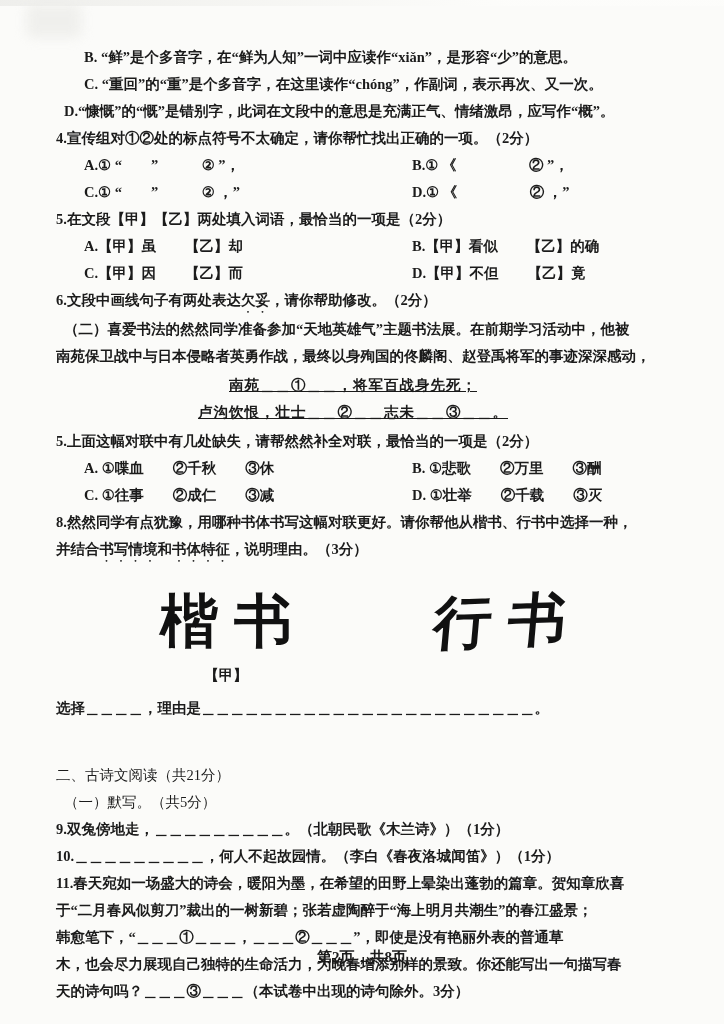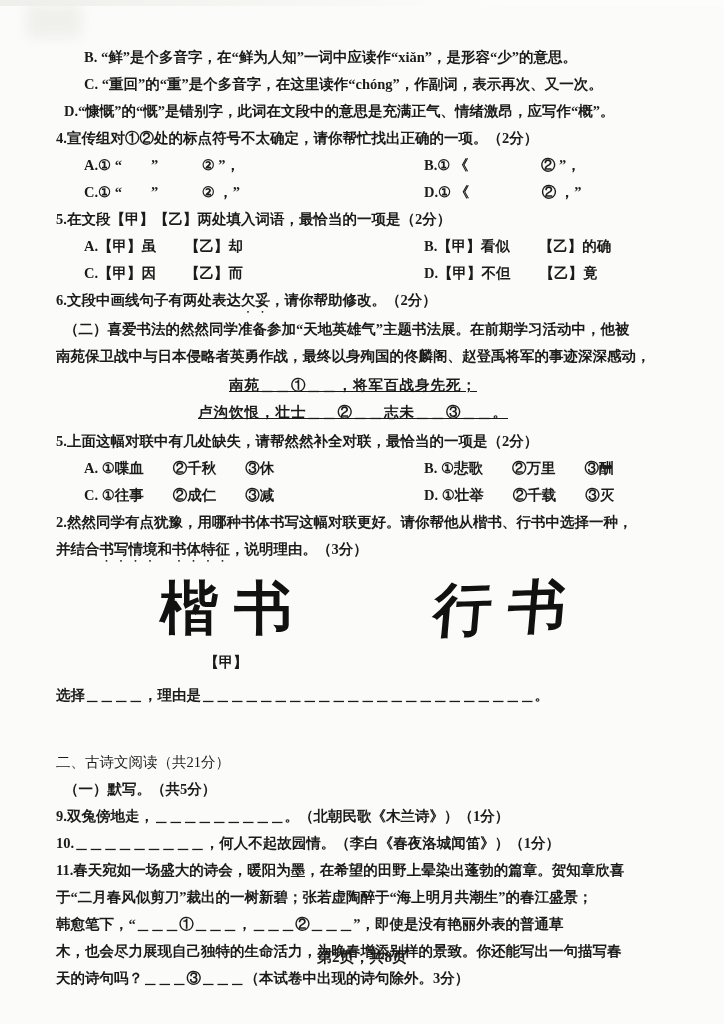--- a/index.html
+++ b/index.html
@@ -23,47 +23,47 @@
   }
   .content{
     position:relative;
     padding:44px 34px 0 56px;
     font-size:14.5px;
     line-height:27px;
   }
   .line{white-space:nowrap;}
   .indent{margin-left:28px;}
   .indent-sm{margin-left:8px;}
-  .opt-row{display:flex;margin-left:28px;gap:28px;}
+  .opt-row{display:flex;margin-left:28px;}
   .opt-row .col-l{width:312px;flex:0 0 312px;}
-  .opt-row .col-r{flex:1;}
+  .opt-row .col-r{flex:1;margin-left:16px;}
   .couplet{text-align:center;letter-spacing:1px;text-decoration:underline;}
   .couplet-wrap{margin:2px 0 2px -40px;}
   .emph{
     -webkit-text-emphasis:filled dot;
     -webkit-text-emphasis-position:under left;
     text-emphasis:filled dot;
     text-emphasis-position:under left;
     text-align:center;
   }
   .callig-row{
     display:flex;justify-content:center;gap:110px;
-    margin:10px 0 0 -20px;
+    margin:23px 0 0 -20px;
   }
   .callig-col{display:flex;flex-direction:column;align-items:center;}
   .callig-glyph{
     font-size:58px;line-height:66px;font-weight:900;
     letter-spacing:16px;text-indent:16px;color:#111;
     font-family:"DejaVu Serif","Liberation Serif",serif;
   }
   .callig-xing{transform:skewX(-7deg) rotate(-2deg);}
   .callig-label{font-size:14.5px;margin-top:8px;font-weight:700;}
   .choice-line{margin-top:6px;}
   .sect-head{font-weight:400;margin-top:40px;}
-  .sub-head{font-weight:700;}
+  .sub-head{font-weight:400;}
   .q11 .cont{margin-left:0;}
   .footer{
     position:absolute;left:0;right:0;top:948px;
     text-align:center;font-size:15px;font-weight:700;
   }
 </style>
 </head>
 <body>
 
 <div class="page">
@@ -109,21 +109,21 @@
     <div class="line">5.上面这幅对联中有几处缺失，请帮然然补全对联，最恰当的一项是（2分）</div>
     <div class="opt-row">
       <span class="col-l">A. ①喋血　　②千秋　　③休</span>
       <span class="col-r">B. ①悲歌　　②万里　　③酬</span>
     </div>
     <div class="opt-row">
       <span class="col-l">C. ①往事　　②成仁　　③减</span>
       <span class="col-r">D. ①壮举　　②千载　　③灭</span>
     </div>
 
-    <div class="line">2.然然同学有点犹豫，用哪种书体书写这幅对联更好。请你帮他从楷书、行书中选择一种，</div>
+    <div class="line">8.然然同学有点犹豫，用哪种书体书写这幅对联更好。请你帮他从楷书、行书中选择一种，</div>
     <div class="line"><span>并结合</span><span class="emph">书写情境</span><span>和</span><span class="emph">书体特征</span><span>，说明理由。（3分）</span></div>
 
     <div class="callig-row">
       <div class="callig-col">
         <div class="callig-glyph">楷书</div>
         <div class="callig-label">【甲】</div>
       </div>
       <div class="callig-col">
         <div class="callig-glyph callig-xing">行书</div>
         <div class="callig-label"></div>

